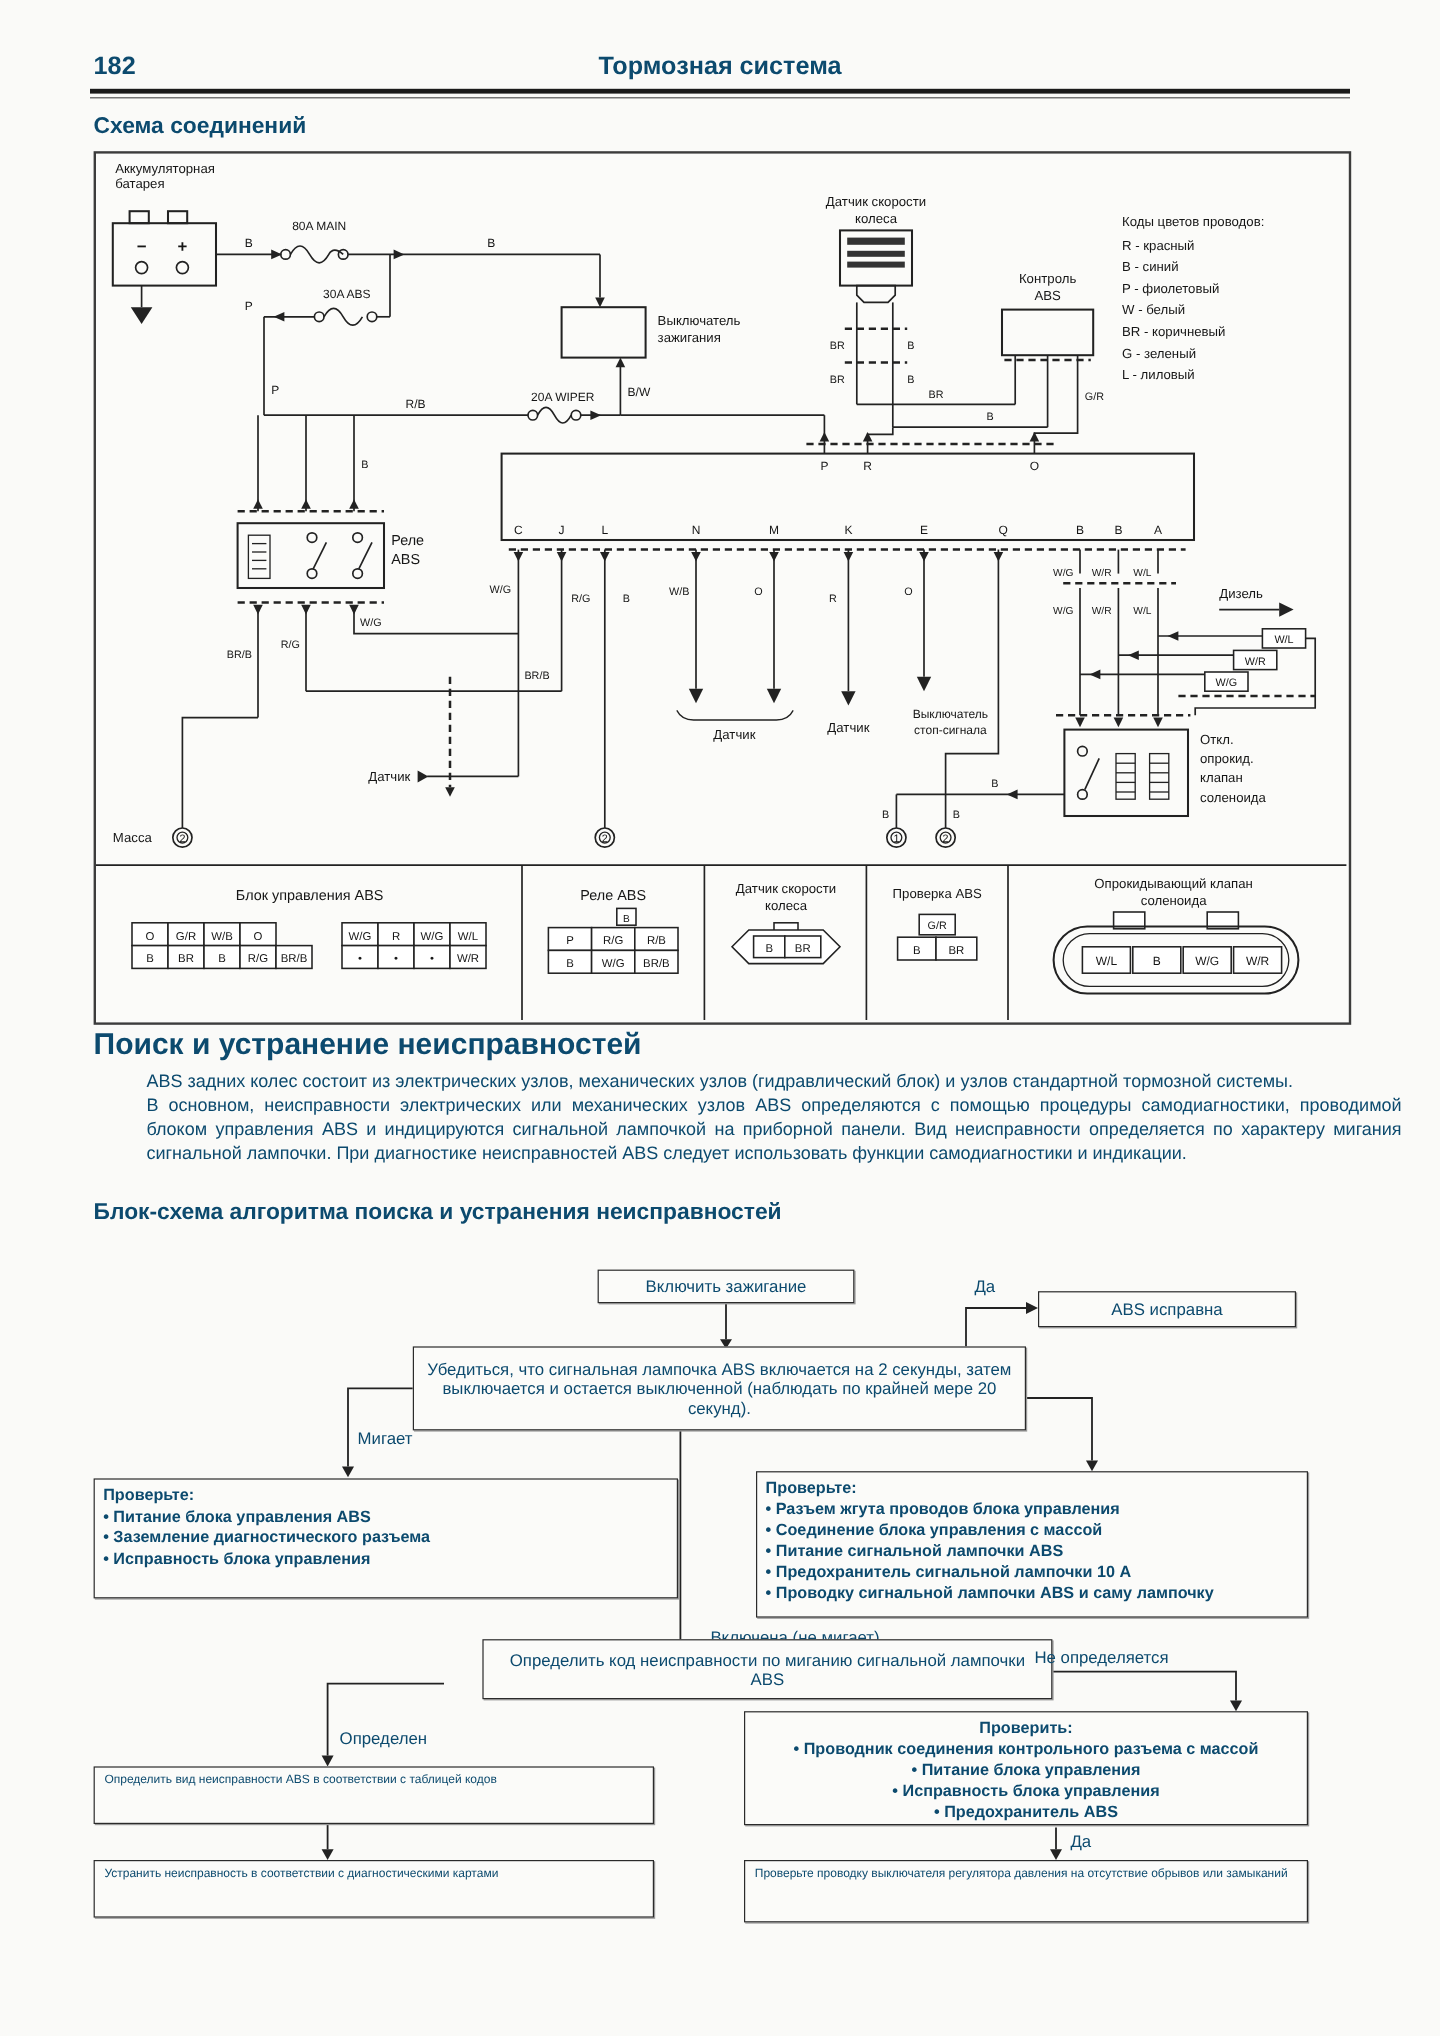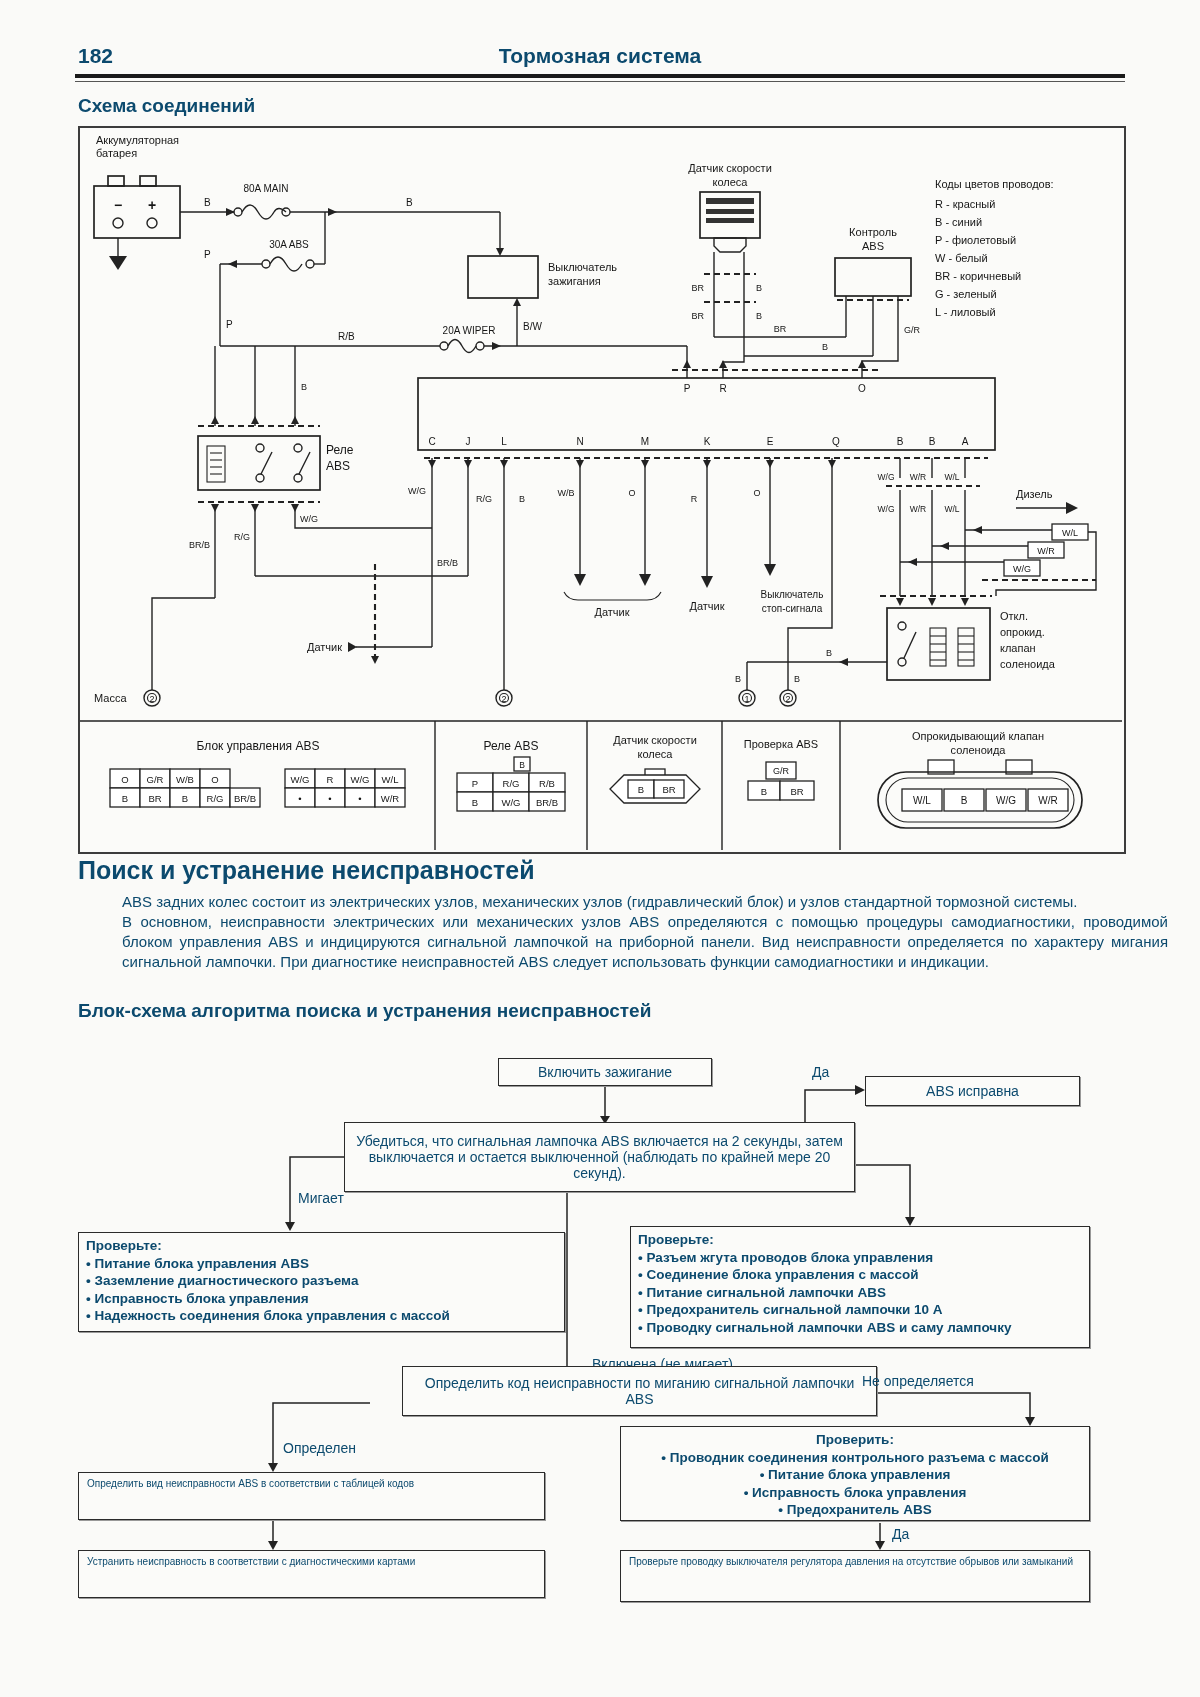--- a/index.html
+++ b/index.html
@@ -483,21 +483,20 @@
 
     <div class="flabel" style="left:298px;top:150px;">Мигает</div>
 
 
     <div class="fbox fcheck" style="left:78px;top:192px;width:487px;height:100px;">
       <div>Проверьте:</div>
       <div>
           <div>• Питание блока управления ABS</div>
           <div>• Заземление диагностического разъема</div>
           <div>• Исправность блока управления</div>
-          <div>• Надежность соединения блока управления с массой</div>
         </div>
     </div>
 
     <div class="fbox fcheck" style="left:630px;top:186px;width:460px;height:122px;">
       <div>Проверьте:</div>
       <div>
           <div>• Разъем жгута проводов блока управления</div>
           <div>• Соединение блока управления с массой</div>
           <div>• Питание сигнальной лампочки ABS</div>
           <div>• Предохранитель сигнальной лампочки 10 А</div>

